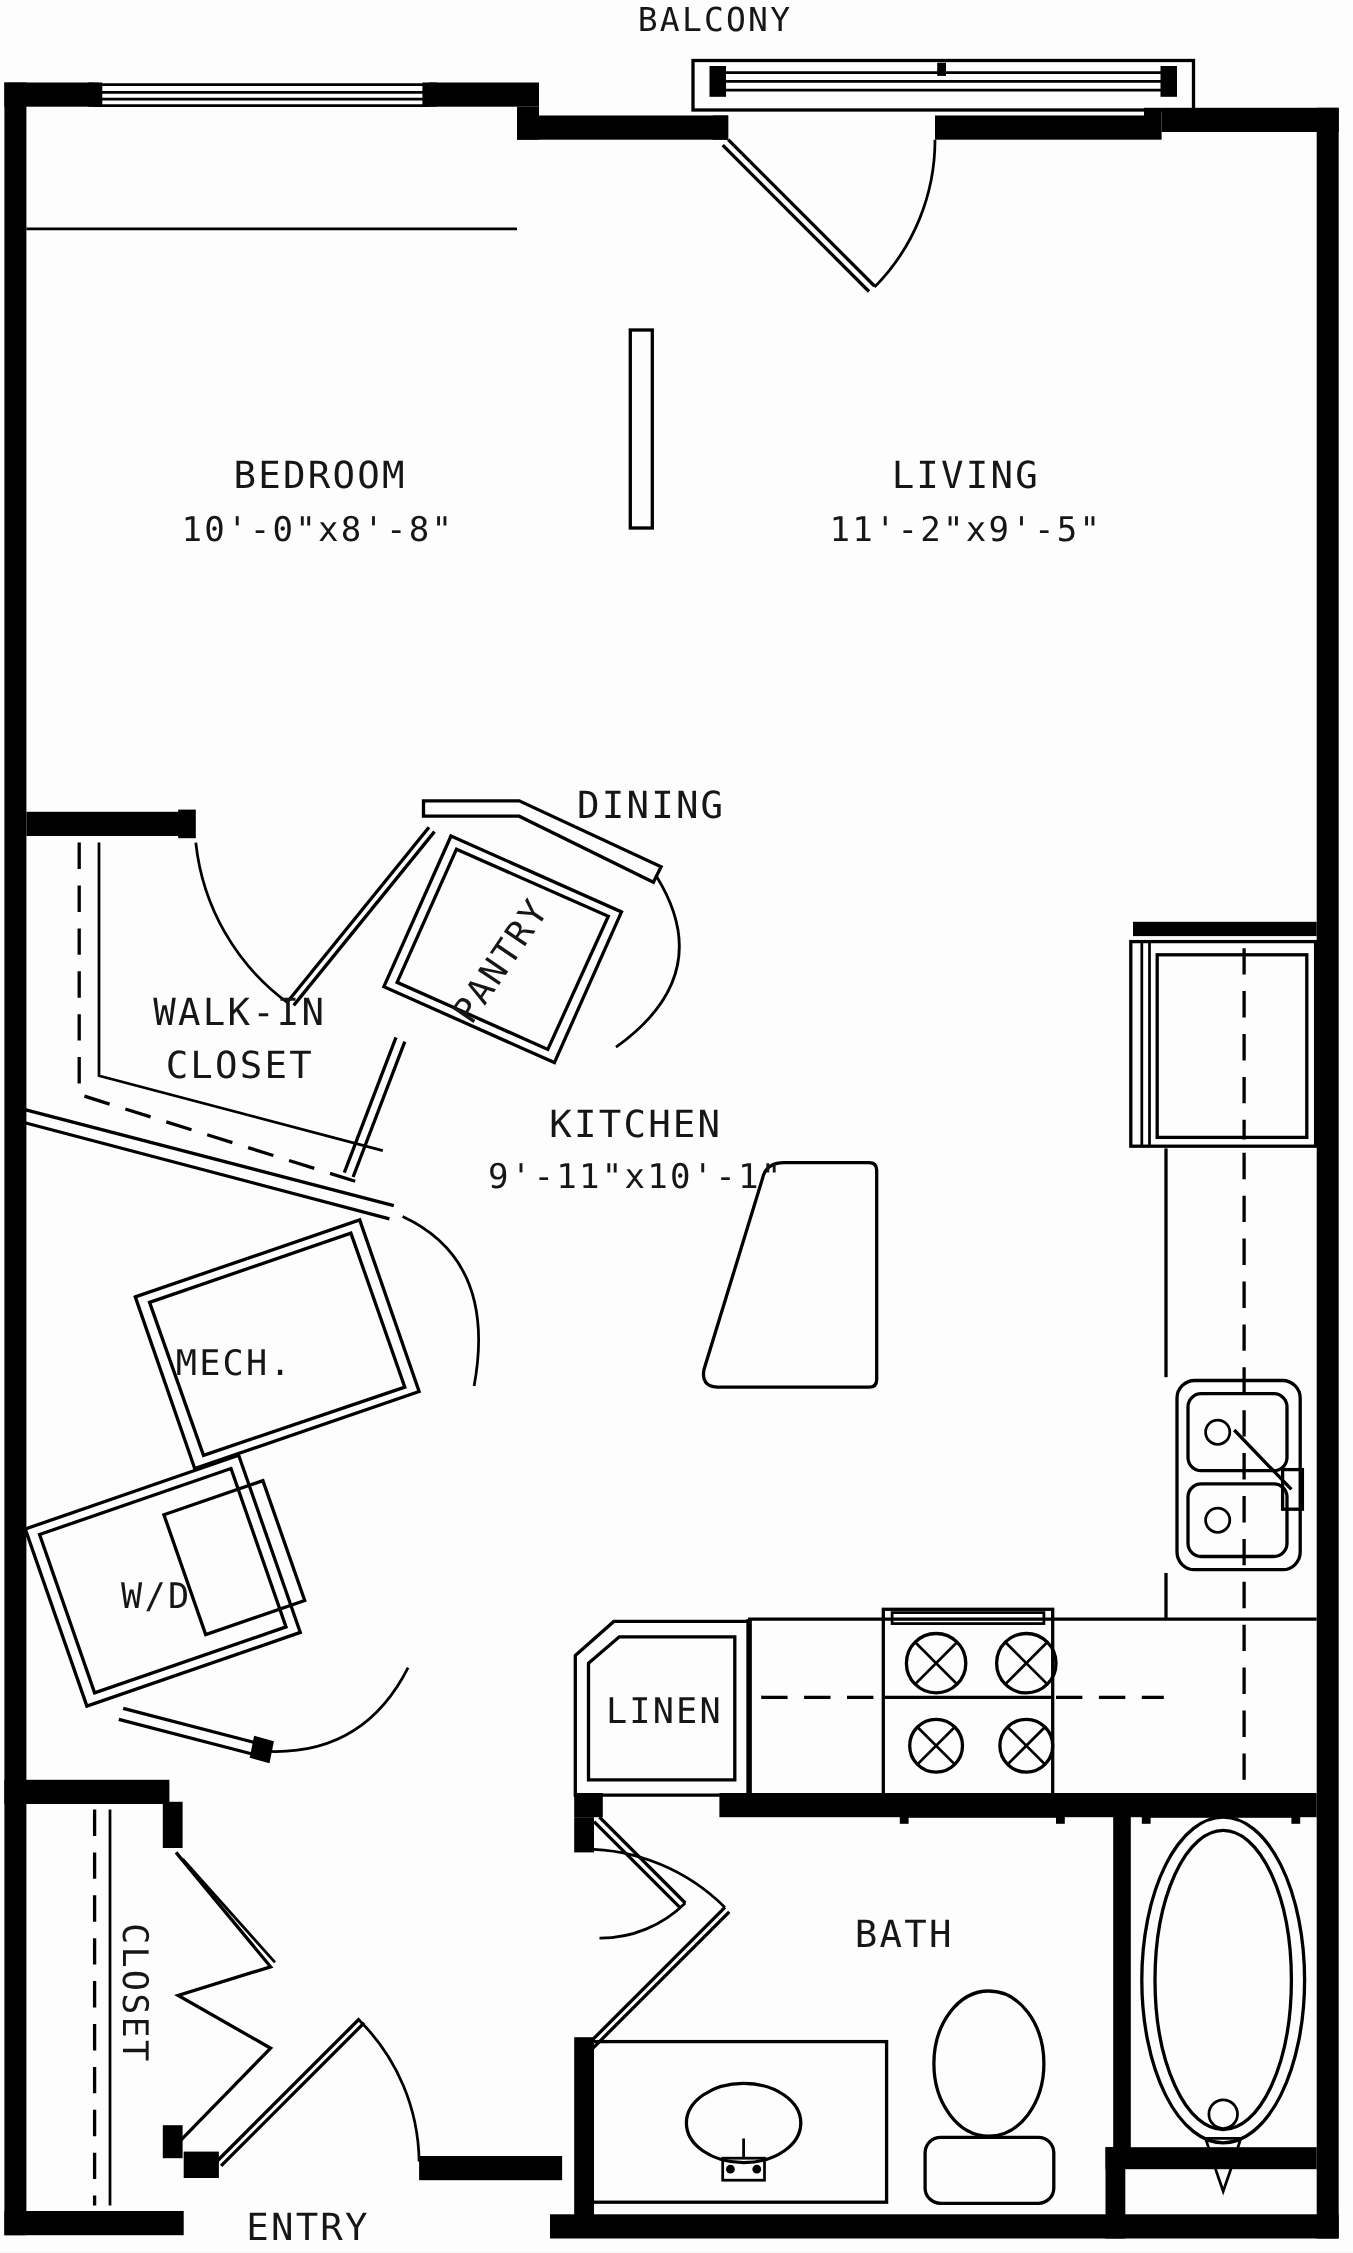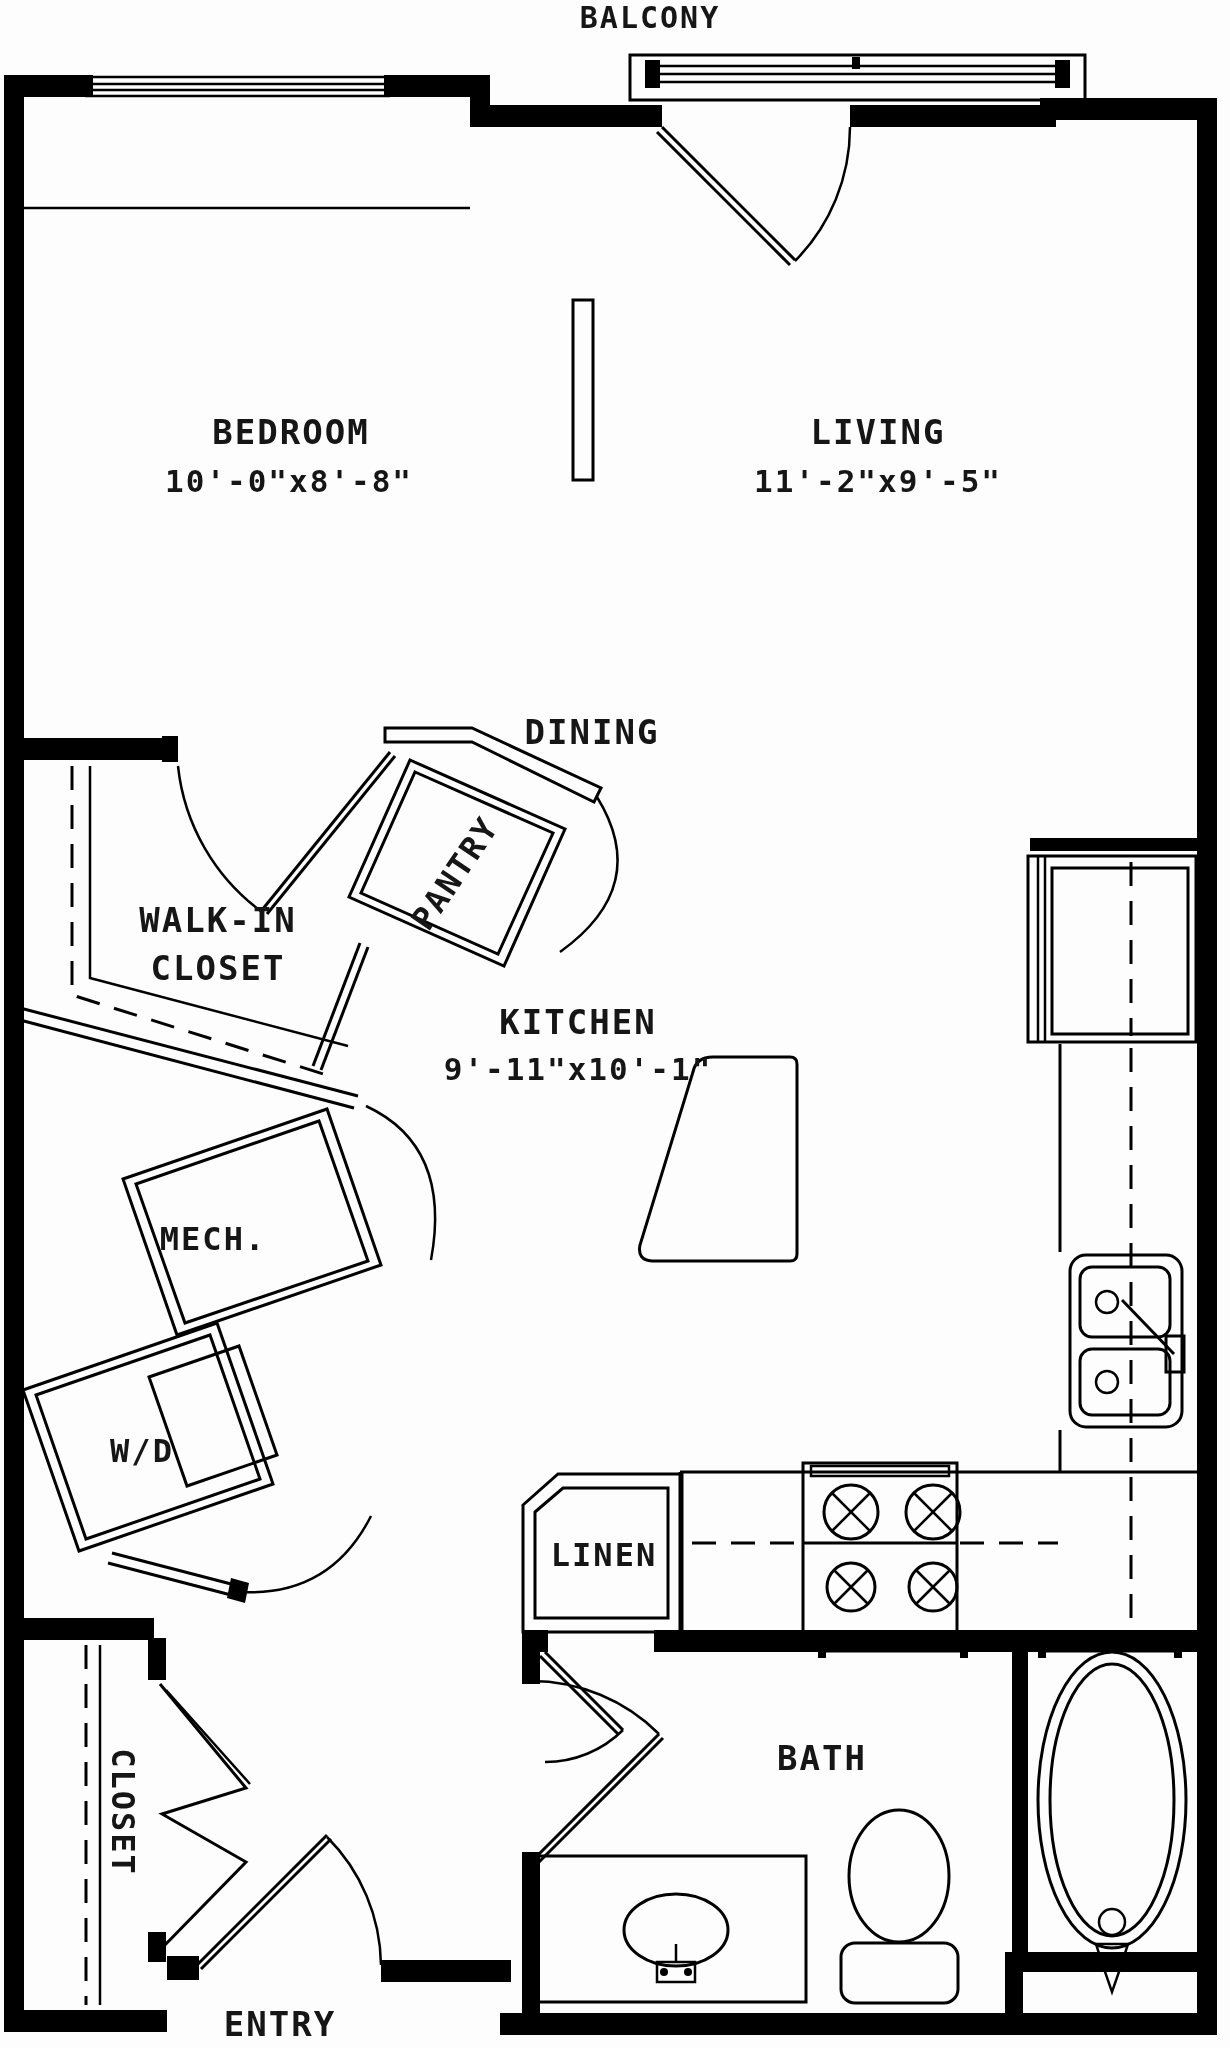--- a/index.html
+++ b/index.html
@@ -1,16 +1,16 @@
 <!DOCTYPE html>
 <html><head>
 <meta charset="utf-8">
 <style>
   html,body{margin:0;padding:0;background:#e8e8e8;}
-  .plan{position:relative;width:1230px;height:2048px;background:#fdfdfd;margin:0 auto;font-weight:bold;}
+  .plan{position:relative;width:1230px;height:2048px;background:#fdfdfd;margin:0 auto;}
   svg{display:block;width:1230px;height:2048px;}
   text{font-family:"DejaVu Sans Mono","Liberation Mono",monospace;fill:#161616;letter-spacing:2px;}
   .wall{fill:#000;stroke:none;}
   .thin{fill:none;stroke:#000;stroke-width:3;}
   .thin2{fill:none;stroke:#000;stroke-width:2.5;}
   .leaf{fill:none;stroke:#000;stroke-width:3;}
   .arc{fill:none;stroke:#000;stroke-width:2.5;}
   .dash{fill:none;stroke:#000;stroke-width:3;stroke-dasharray:24 15;}
   .whitebox{fill:#fdfdfd;stroke:#000;stroke-width:3;}
 </style>

